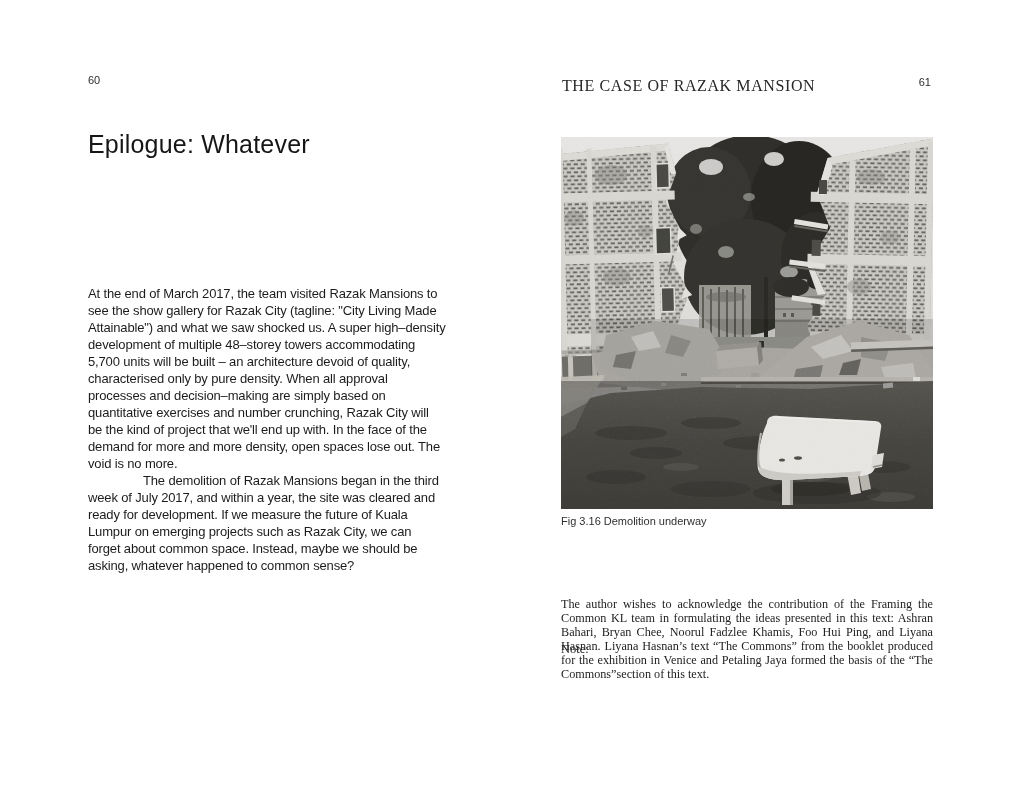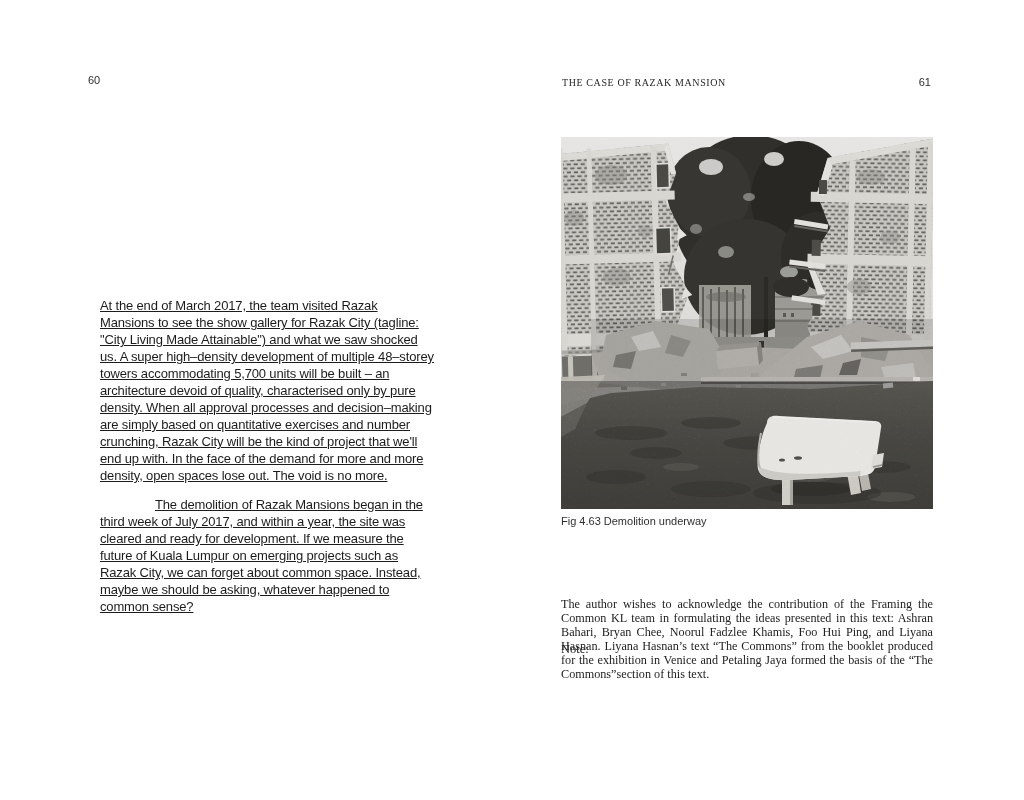--- a/index.html
+++ b/index.html
@@ -11,25 +11,25 @@
   .pagenum-left { left:88px; top:74px; }
   .pagenum-right { right:93px; top:76px; }
 
   .heading { position:absolute; left:88px; top:129px; font-family:"Liberation Sans", sans-serif;
              font-size:25px; line-height:31px; font-weight:400; color:#161616; letter-spacing:0.2px; }
   .heading .hl { display:block; }
 
   .body-text { position:absolute; left:88px; top:285px; width:358px;
                font-family:"Liberation Sans", sans-serif; font-size:13px; line-height:17px;
                letter-spacing:-0.15px; color:#1c1c1c; }
-  .body-text p { margin:12px;text-decoration:underline; }
+  .body-text p { margin:0; }
   .body-text p.indent { text-indent:55px; }
 
   .running-head { position:absolute; left:562px; top:77px; font-family:"Liberation Serif", serif;
-                  font-size:10px; letter-spacing:0.6px; color:#272727; }
+                  font-size:16px; letter-spacing:0.6px; color:#272727; }
 
   .photo { position:absolute; left:561px; top:137px; width:372px; height:372px; }
   .photo svg { display:block; }
 
   .fig-caption { position:absolute; left:561px; top:515px; font-family:"Liberation Sans", sans-serif;
                  font-size:11px; color:#2f2f2f; }
 
   .note-label { position:absolute; left:561px; top:599px; font-family:"Liberation Serif", serif;
                 font-size:12.5px; color:#222222;margin-top:43px; }
   .note-text { position:absolute; left:561px; top:598px; width:372px;
@@ -38,20 +38,21 @@
 </style>
 </head>
 <body>
 
 <div class="spread">
 
   <div>
     <div class="pagenum pagenum-left">60</div>
 
     <h1 class="heading">
+      <span class="hl">Epilogue: Whatever</span>
     </h1>
 
     <div class="body-text">
       <p>At the end of March 2017, the team visited Razak Mansions to see the show gallery for Razak City (tagline: "City Living Made Attainable") and what we saw shocked us. A super high–density development of multiple 48–storey towers accommodating 5,700 units will be built – an architecture devoid of quality, characterised only by pure density. When all approval processes and decision–making are simply based on quantitative exercises and number crunching, Razak City will be the kind of project that we'll end up with. In the face of the demand for more and more density, open spaces lose out. The void is no more.</p>
       <p class="indent">The demolition of Razak Mansions began in the third week of July 2017, and within a year, the site was cleared and ready for development. If we measure the future of Kuala Lumpur on emerging projects such as Razak City, we can forget about common space. Instead, maybe we should be asking, whatever happened to common sense?</p>
     </div>
   </div>
 
   <div>
     <div class="running-head">THE CASE OF RAZAK MANSION</div>
@@ -298,19 +299,19 @@
           <line x1="312" y1="330" x2="321" y2="328" stroke="#9a988f" stroke-width="1.5"></line>
           <line x1="212" y1="280" x2="312" y2="285" stroke="#fbfaf8" stroke-width="1.5"></line>
           <ellipse cx="221" cy="323" rx="3" ry="1.6" fill="#55544f"></ellipse>
           <ellipse cx="237" cy="321" rx="4" ry="1.8" fill="#55544f"></ellipse>
         </g>
 
         <rect x="0" y="0" width="372" height="372" filter="url(#grain)" opacity="0.05"></rect>
       </svg>
     </div>
 
-    <div class="fig-caption">Fig 4.63 Demolition underway</div>
+    <div class="fig-caption">Fig 3.16 Demolition underway</div>
 
     <div class="note-label">Note:</div>
     <p class="note-text">The author wishes to acknowledge the contribution of the Framing the Common KL team in formulating the ideas presented in this text: Ashran Bahari, Bryan Chee, Noorul Fadzlee Khamis, Foo Hui Ping, and Liyana Hasnan. Liyana Hasnan’s text “The Commons” from the booklet produced for the exhibition in Venice and Petaling Jaya formed the basis of the “The Commons”section of this text.</p>
   </div>
 
 </div>
 
 </body></html>

